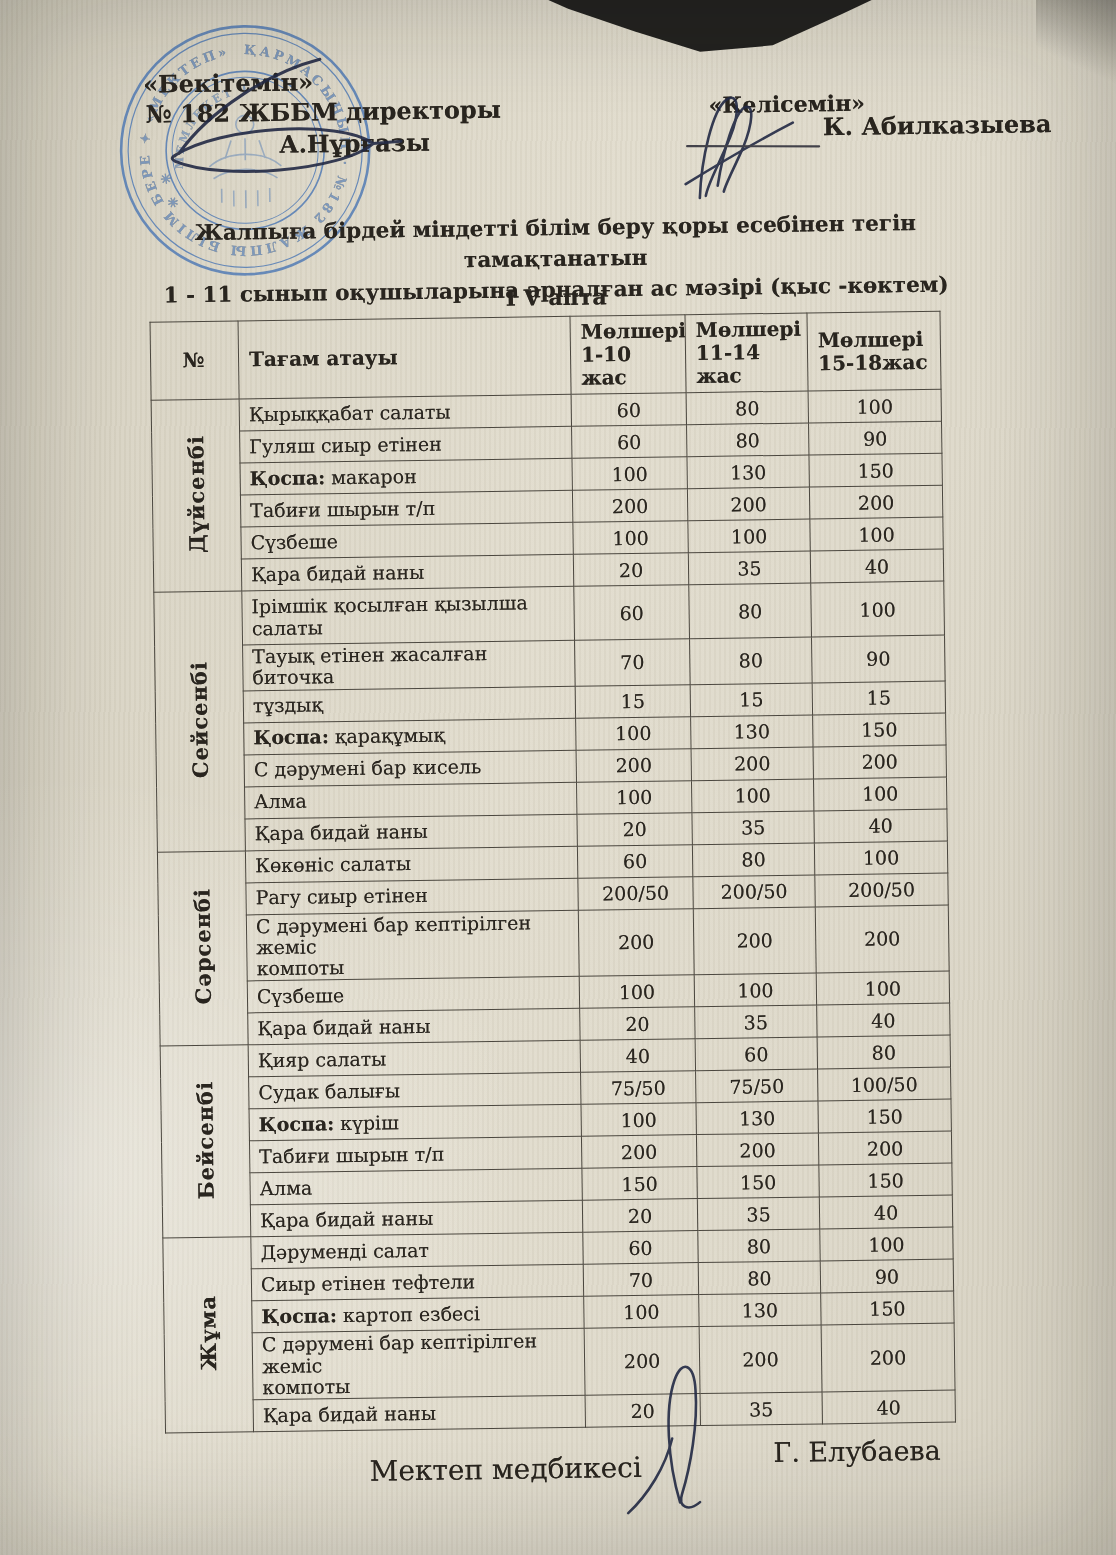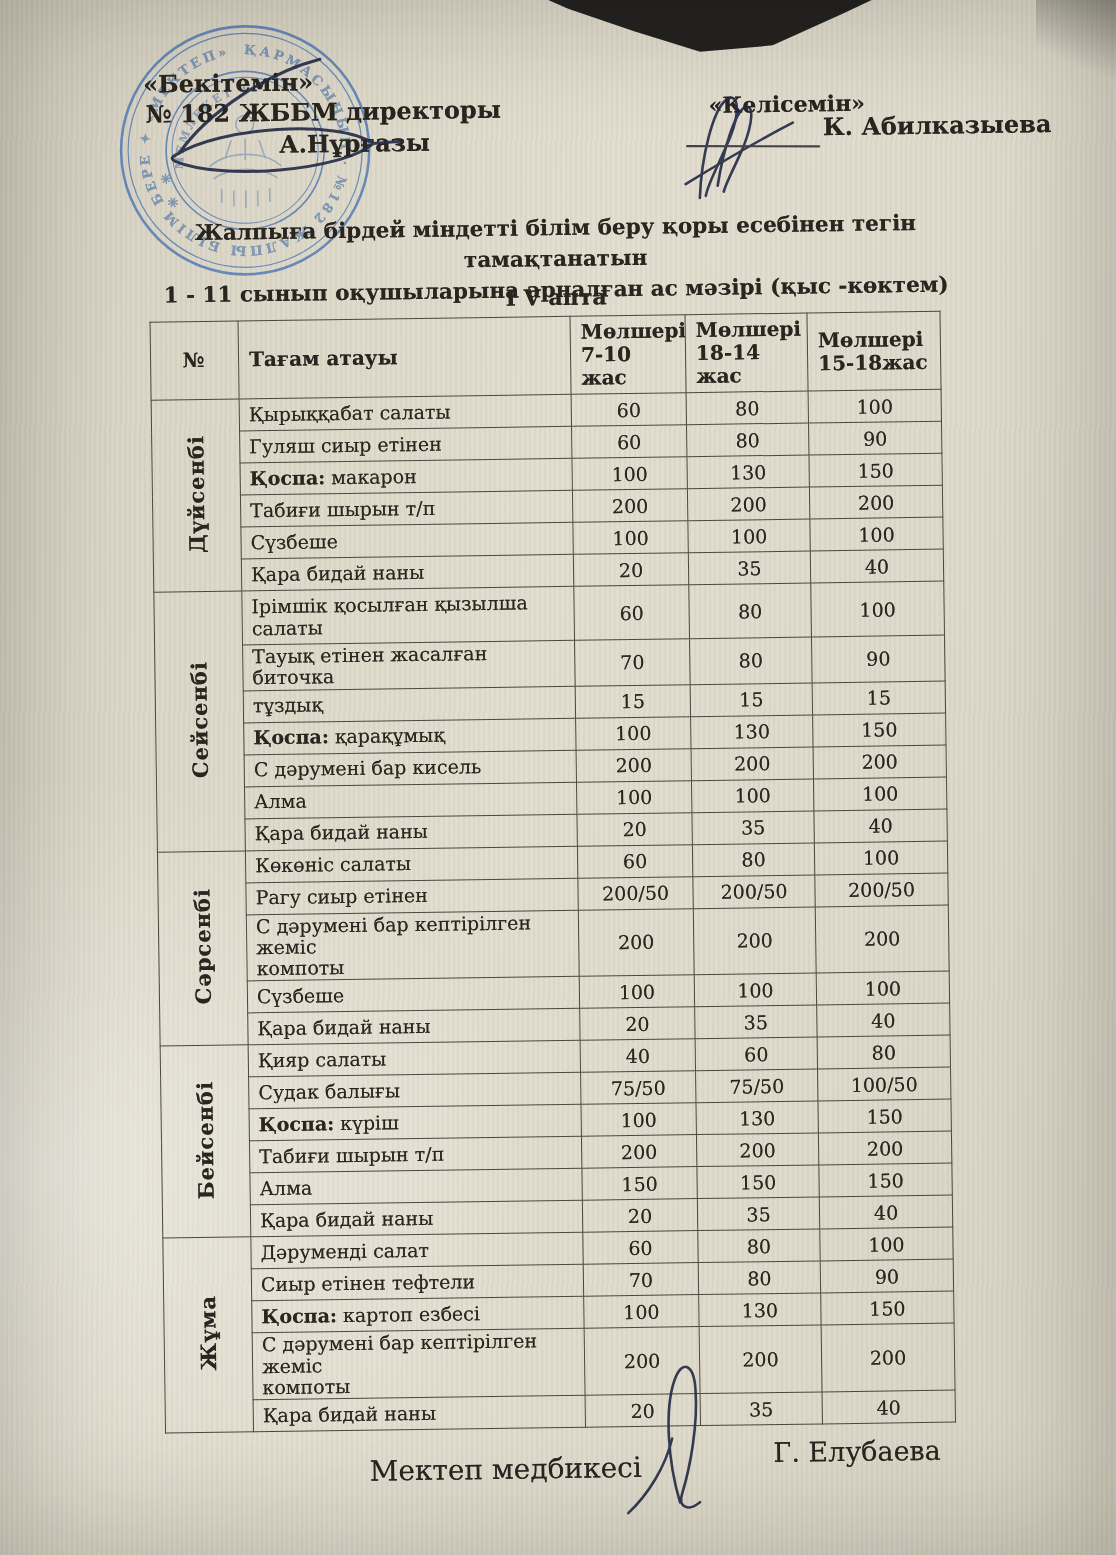--- a/index.html
+++ b/index.html
@@ -135,25 +135,25 @@
           <col style="width:115px">
           <col style="width:122px">
           <col style="width:133px">
       </colgroup>
       <thead>
         <tr>
           <th class="no-col">№</th>
           <th>Тағам атауы</th>
           <th>
             <span>Мөлшері</span><br>
-            <span>7-10 жас</span>
+            <span>1-10 жас</span>
           </th>
           <th>
             <span>Мөлшері</span><br>
-            <span>18-14 жас</span>
+            <span>11-14 жас</span>
           </th>
           <th>
             <span>Мөлшері</span><br>
             <span>15-18жас</span>
           </th>
         </tr>
       </thead>
       <tbody>
           <tr>
             <td class="day-cell" rowspan="6"><span class="day-text">Дүйсенбі</span></td>

